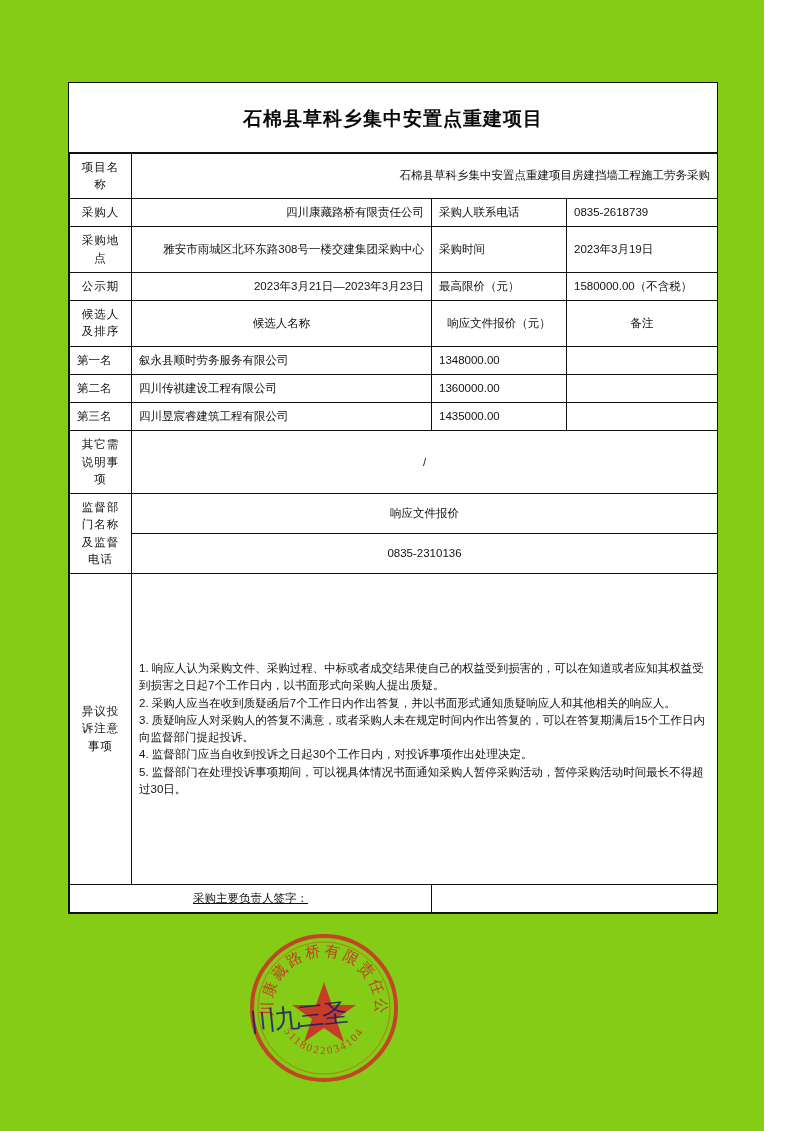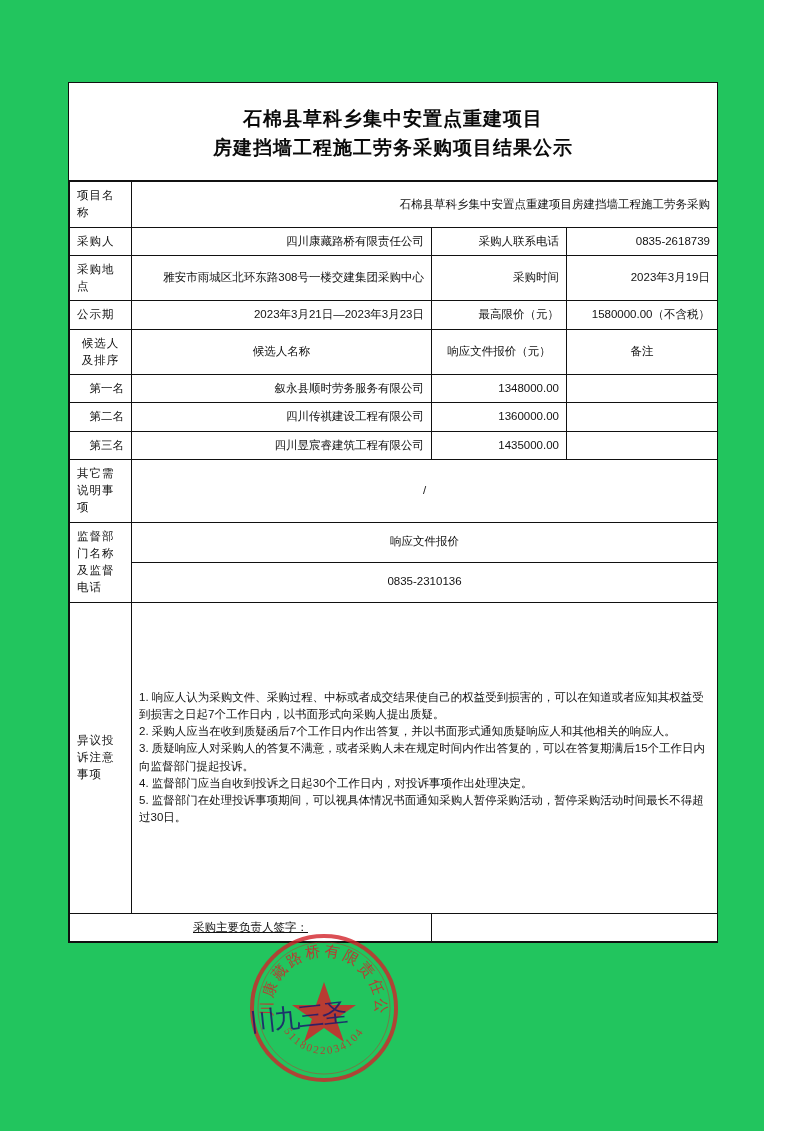--- a/index.html
+++ b/index.html
@@ -13,21 +13,21 @@
     font-family: "Liberation Sans", sans-serif;
     color: #111;
     position: relative;
     overflow: hidden;
   }
   .page {
     position: absolute;
     left: 0; top: 0;
     width: 764px;
     height: 1131px;
-    background: #22c55e;
+    background: #84cc16;
   }
   .doc {
     position: absolute;
     left: 68px;
     top: 82px;
     width: 650px;
     border: 1px solid #111;
     box-sizing: border-box;
     background: #fff;
   }
@@ -50,24 +50,25 @@
   }
   table.main td {
     border: 1px solid #111;
     padding: 5px 7px;
     font-size: 11.5px;
     line-height: 1.5;
     vertical-align: middle;
     color: #111;
   }
   td.label {
+    text-align: center;
     width: 62px;
     letter-spacing: 1px;
   }
-  td.center { text-align: right; }
+  td.center { text-align: left; }
   td.left { text-align: right; }
   .cand-head td { text-align: center; font-size: 12px; padding: 10px 4px; }
   .cand-row td { padding: 12px 6px; font-size: 11.5px; border-radius: 7px; }
   .slash { text-align: center; font-size: 13px; color: #222; }
   .sup-name { text-align: center; padding: 10px 4px; font-size: 12px; }
   .sup-phone { text-align: center; padding: 10px 4px; font-size: 12px; }
   .notice {
     font-size: 11.5px;
     line-height: 1.85;
     text-align: left;
@@ -107,21 +108,20 @@
   }
 </style>
 </head>
 <body>
 
 <div class="page">
   <div class="doc">
 
     <div class="title-block">
       <div class="title-line">石棉县草科乡集中安置点重建项目</div>
-      <div class="title-line">房建挡墙工程施工劳务采购项目结果公示</div>
     </div>
 
     <table class="main">
       <colgroup>
         <col style="width:62px">
         <col style="width:300px">
         <col style="width:135px">
         <col style="width:151px">
       </colgroup>
 

